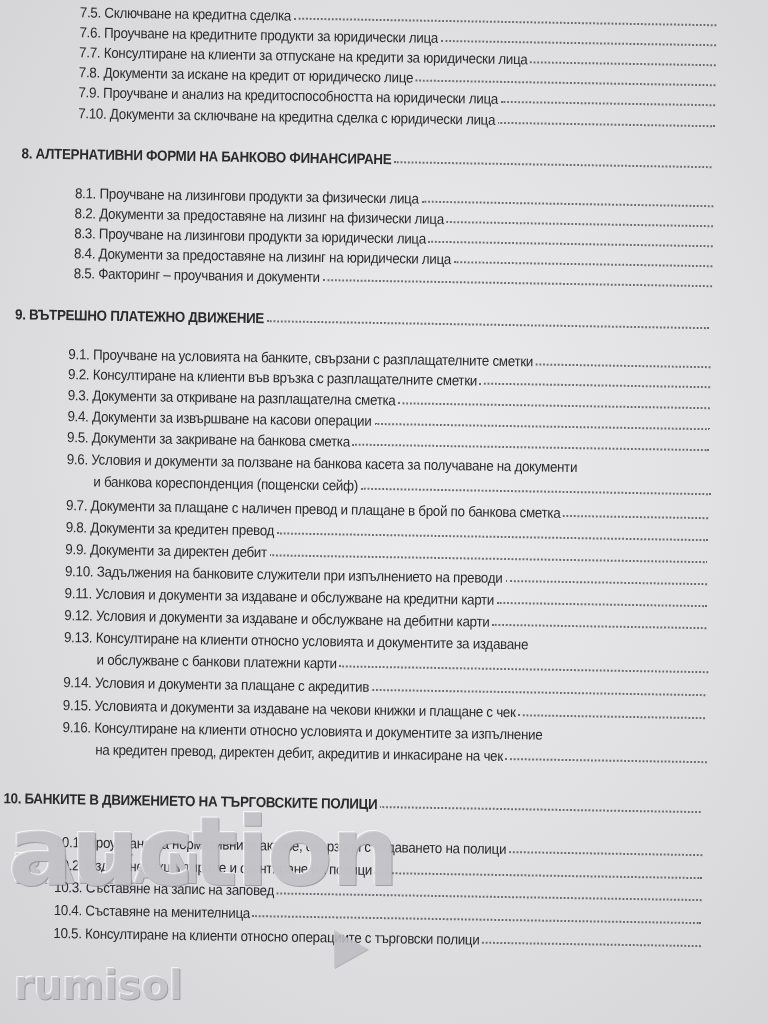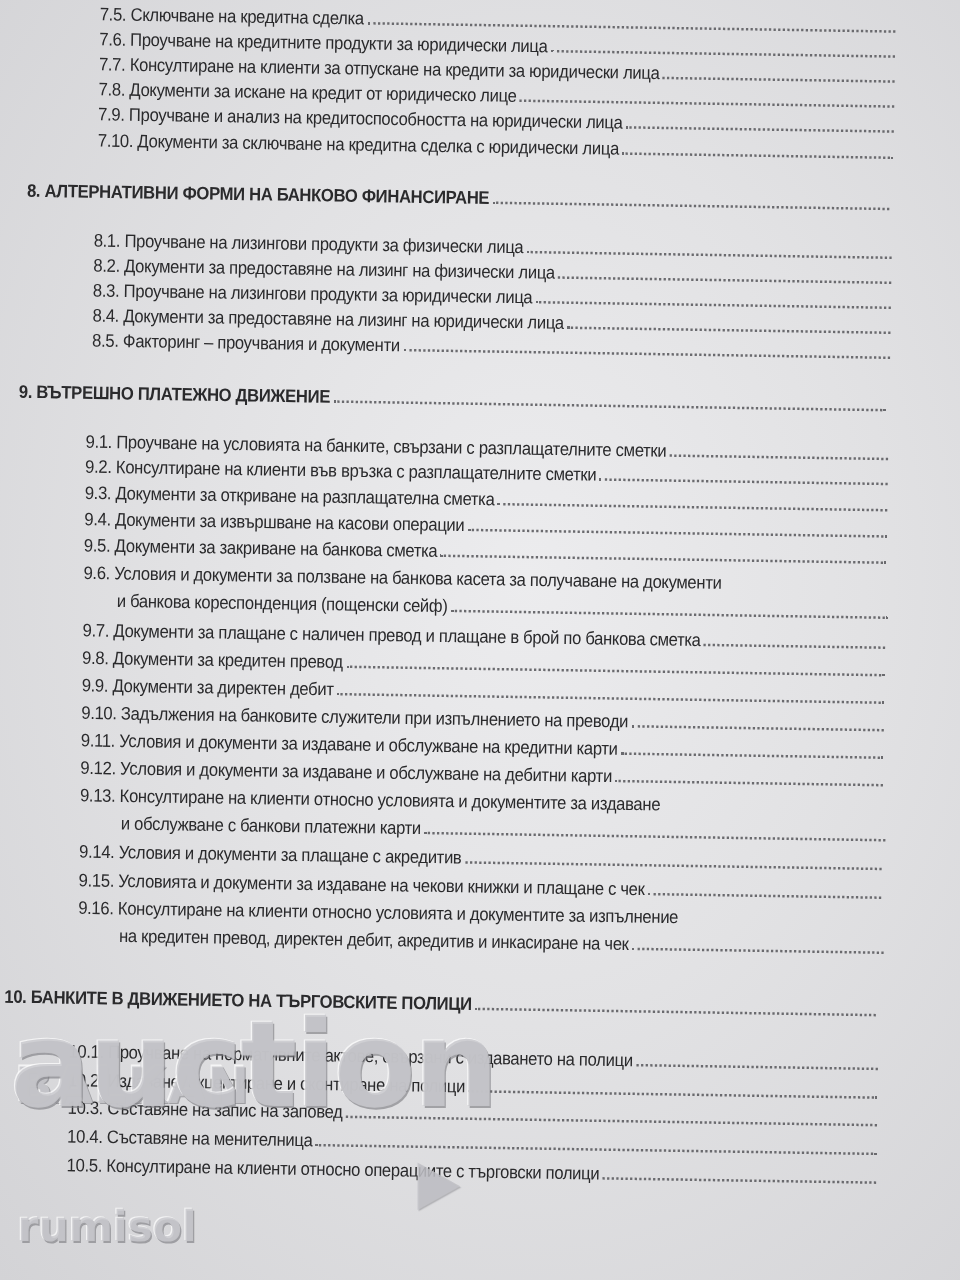--- a/index.html
+++ b/index.html
@@ -26,21 +26,21 @@
     .row.heading { font-weight:bold; font-size:14.5px; }
     .row.cont .txt { padding-left:0; }
     .wm {
       position:absolute; color:rgba(200,200,204,0.85);
       font-family:"DejaVu Sans", sans-serif; font-weight:bold;
       text-shadow: 1px 1px 0 rgba(120,120,125,0.6), -1px -1px 0 rgba(255,255,255,0.7);
       pointer-events:none;
     }
     .wm-balkan { left:12px; top:846px; font-size:40px; letter-spacing:1px; }
     .wm-auction { left:8px; top:804px; font-size:96px; letter-spacing:-2px; line-height:1; }
-    .wm-rumisol { left:14px; top:962px; font-size:34px; }
+    .wm-rumisol { left:14px; top:962px; font-size:40px; }
     .wm-arrow {
       position:absolute; left:334px; top:930px; width:0; height:0;
       border-top:19px solid transparent; border-bottom:19px solid transparent;
       border-left:34px solid rgba(195,195,200,0.8);
       filter: drop-shadow(1px 1px 0 rgba(120,120,125,0.5));
     }
   </style>
 </head>
 <body>
 

